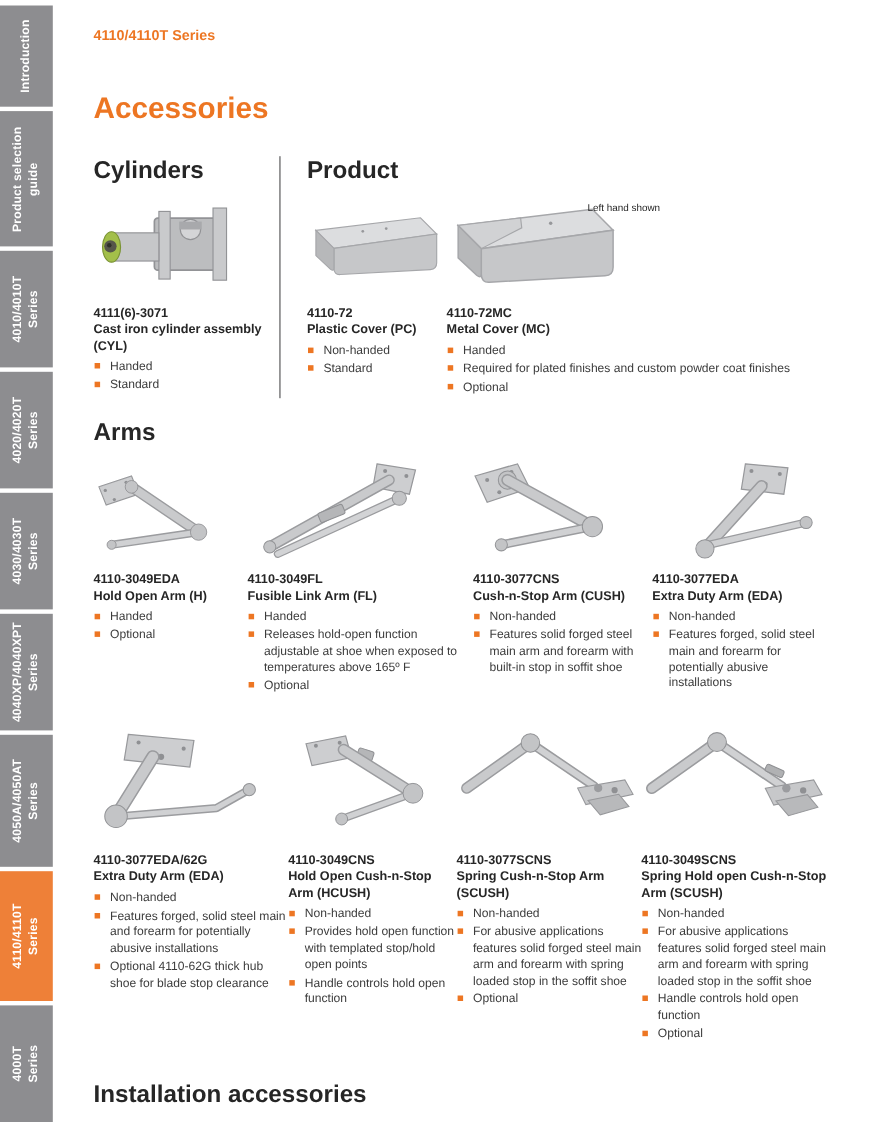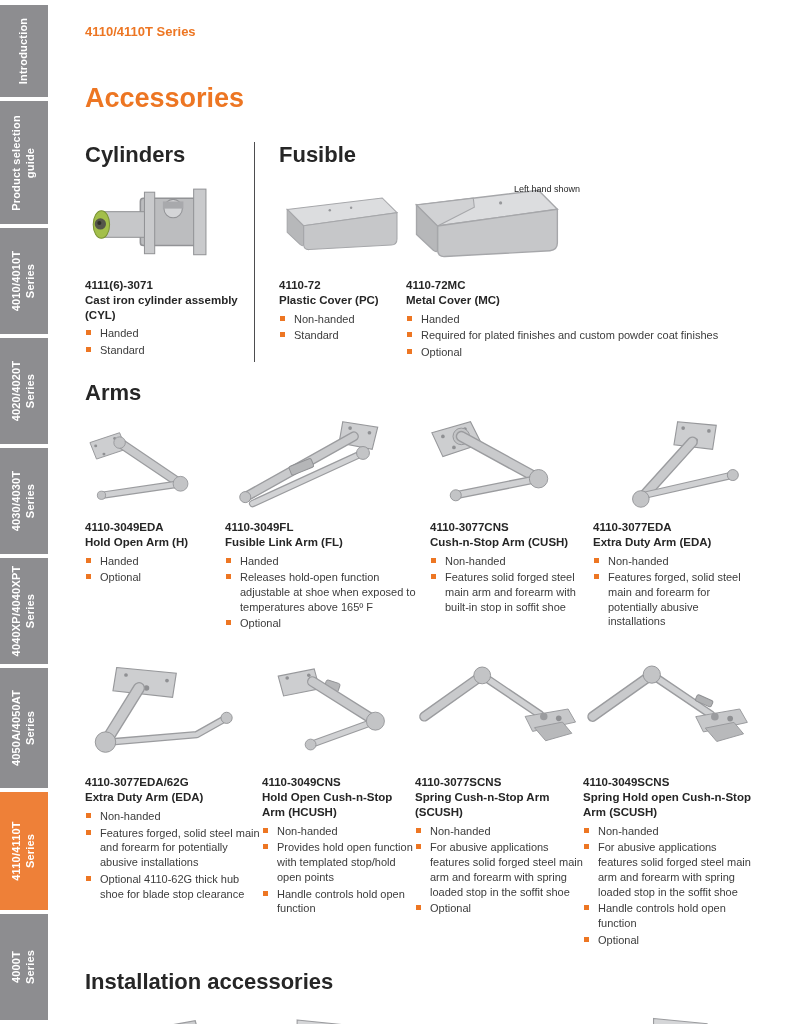--- a/index.html
+++ b/index.html
@@ -49,27 +49,27 @@
   .sq{position:absolute;left:1px;top:4px;width:5px;height:5px;background:var(--accent)}
   .product-note{font-size:8.5px;font-weight:700;color:var(--heading);white-space:pre;
     margin-top:5px;line-height:1.35}
 
   .product-figure{position:relative;display:flex;align-items:flex-end}
   .product-figure svg{height:100%;width:auto;max-width:100%}
   .top-row .product-figure{height:82px;margin:16px 0 12px}
   .arms-row .product-figure{height:92px;margin-bottom:10px}
   .arms-row.row2 .product-figure{height:112px}
   .install-row .product-figure{height:76px;margin:14px 0 12px}
-  .figure-annotation{position:absolute;left:108px;top:0;font-size:9px;color:var(--heading);
+  .figure-annotation{position:absolute;left:128px;top:0;font-size:9px;color:var(--heading);
     white-space:nowrap}
 
   .arms-heading{margin-top:18px}
   .arms-row{display:grid;grid-template-columns:140px 205px 163px 162px;column-gap:0;margin-top:12px}
   .arms-row.row2{grid-template-columns:177px 153px 168px 172px;margin-top:20px}
-  .install-heading{margin-top:20px}
+  .install-heading{margin-top:33px}
   .install-row{display:grid;grid-template-columns:177px 153px 168px 172px;column-gap:12px;margin-top:6px}
 </style>
 </head>
 <body>
 
 <div class="sidebar">
     <div class="tab">
       <span class="tab-label">Introduction</span>
     </div>
     <div class="tab">
@@ -133,21 +133,21 @@
     <ul class="product-bullets">
               <li><span class="sq"></span><span>Handed</span></li>
               <li><span class="sq"></span><span>Standard</span></li>
             </ul>
 
   </div>
         </div>
     </div>
     <div class="v-divider"></div>
     <div class="covers-section">
-      <div class="section-heading">Fusible</div>
+      <div class="section-heading">Product</div>
       <div class="covers-grid">
           <div class="product">
     <div class="product-figure">
               <svg viewBox="0 0 155 78">
                 <polygon points="10,20 126,6 144,24 30,40" fill="#dcdddf" stroke="#a6a7aa" stroke-width="1.3"></polygon>
                 <path d="M30,40 L144,24 L144,56 Q144,63 137,63.5 L37,69 Q30,69.5 30,62 Z" fill="#c6c7c9" stroke="#a6a7aa" stroke-width="1.3"></path>
                 <path d="M10,20 L30,40 L30,62 Q30,66 26,63 L10,48 Z" fill="#b7b8ba" stroke="#a6a7aa" stroke-width="1.3"></path>
                 <circle cx="62" cy="21" r="1.5" fill="#97989b"></circle>
                 <circle cx="88" cy="18" r="1.5" fill="#97989b"></circle>
               </svg>

